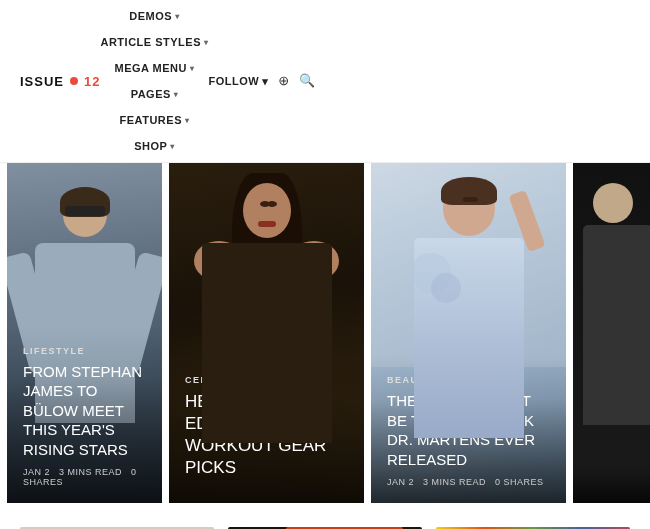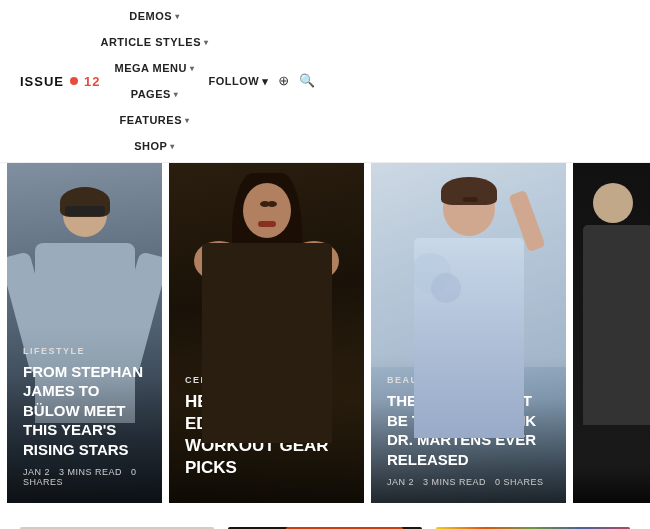--- a/index.html
+++ b/index.html
@@ -105,21 +105,21 @@
       font-size: 9px;
       font-weight: 700;
       letter-spacing: 1.5px;
       text-transform: uppercase;
       color: #ddd;
       margin-bottom: 6px;
       font-family: Arial, sans-serif;
     }
     .hero-title {
       font-size: 15px;
-      font-weight: 700;
+      font-weight: 400;
       line-height: 1.3;
       text-transform: uppercase;
       font-family: Arial, sans-serif;
       margin-bottom: 8px;
     }
     .hero-meta {
       font-size: 9px;
       color: #ccc;
       letter-spacing: 0.5px;
       font-family: Arial, sans-serif;

